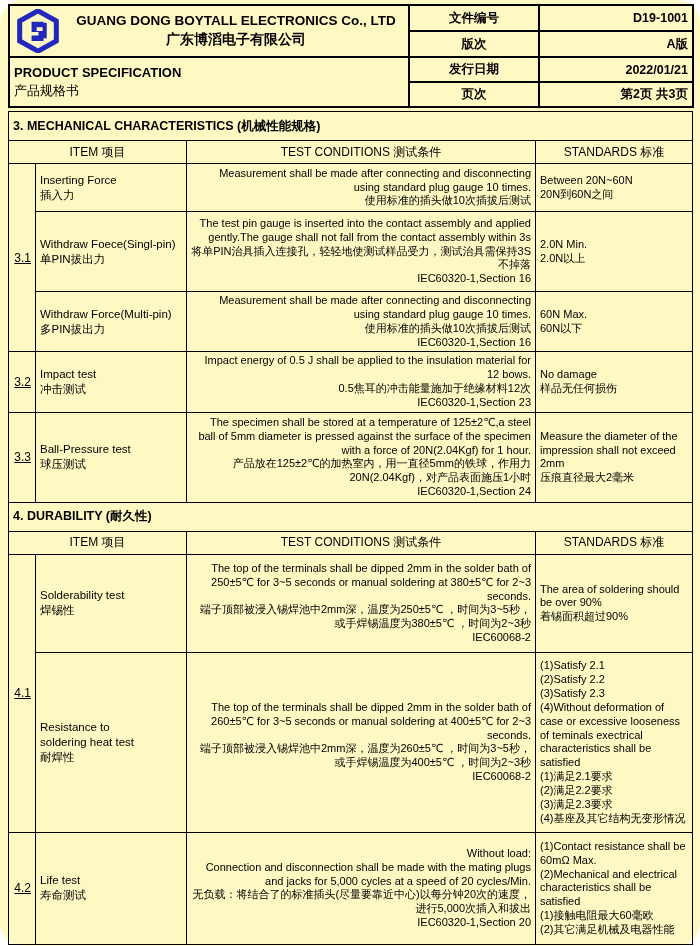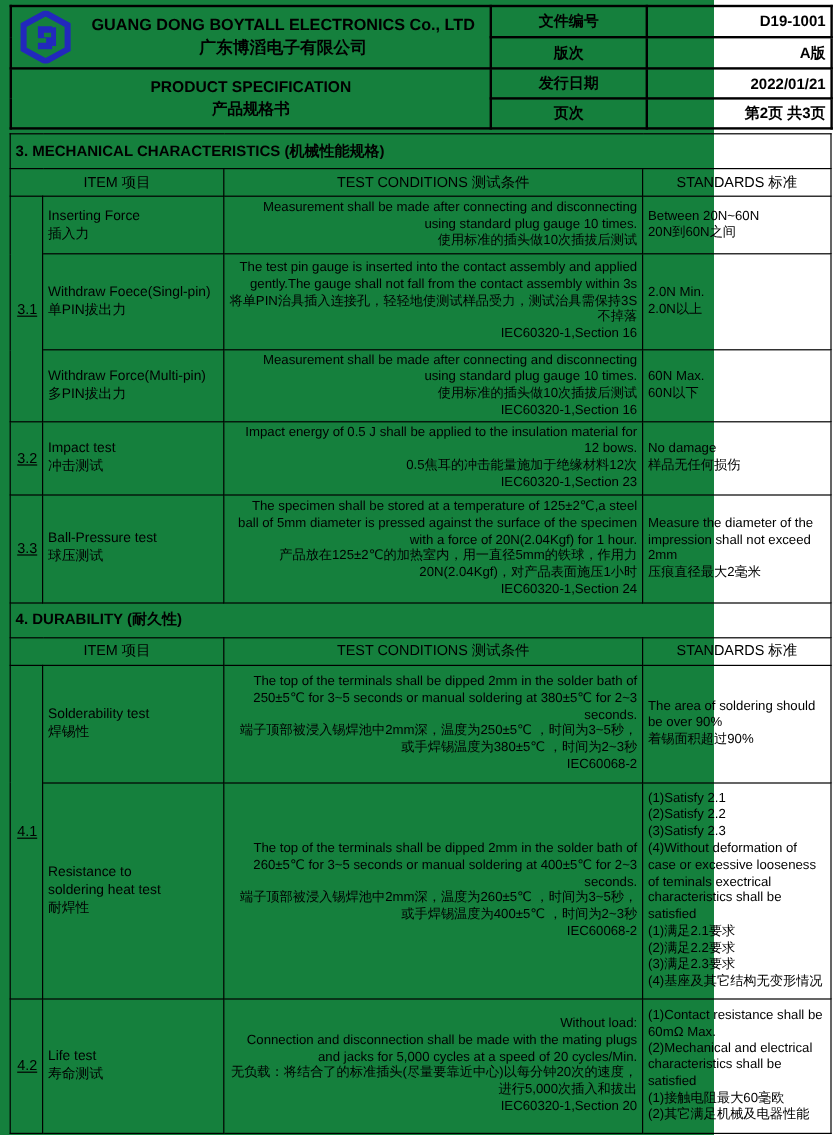--- a/index.html
+++ b/index.html
@@ -1,37 +1,38 @@
 <!DOCTYPE html>
 <html><head>
 <meta charset="utf-8">
 <style>
   html,body{margin:0;padding:0;background:#ffffff;}
   .page{
     position:relative;
-    width:595px;height:946px;
-    background:#15803d;
+    width:700px;height:946px;
+    background:#fef9c3;
     font-family:"Liberation Sans","DejaVu Sans",sans-serif;
     color:#000;
     box-sizing:border-box;
     padding:4px 8px;
+    border-radius:23px;
   }
   table{border-collapse:collapse;table-layout:fixed;width:684px;}
   td,th{border:1.6px solid #000;padding:1px 4px;vertical-align:middle;box-sizing:border-box;overflow:hidden;}
   .hdr-table{margin-bottom:3px;}
   .hdr-table td{border-width:2px;}
   .company-cell{text-align:center;padding:2px 4px;}
   .company-inner{display:flex;align-items:center;gap:6px;}
   .logo-box{flex:0 0 48px;height:46px;display:flex;align-items:center;justify-content:center;}
   .company-names{flex:1;text-align:center;}
   .company-en{font-weight:700;font-size:13.5px;line-height:1.25;}
   .company-cn{font-weight:700;font-size:14px;line-height:1.3;}
-  .doc-title-cell{text-align:center;}
+  .doc-title-cell{text-align:left;}
   .doc-title-en{font-weight:700;font-size:13px;line-height:1.4;}
-  .doc-title-cn{font-weight:700;font-size:13px;line-height:1.4;}
+  .doc-title-cn{font-weight:400;font-size:13px;line-height:1.4;}
   .hdr-label{text-align:center;font-weight:700;font-size:12.5px;height:25px;}
   .hdr-value{text-align:right;font-weight:700;font-size:12.5px;height:25px;}
   .sec-title{font-weight:700;font-size:12.5px;height:29px;padding-left:4px;text-align:left;}
   .col-hdr{text-align:center;font-size:12px;font-weight:400;height:23px;}
   .num-cell{text-align:right;font-size:12px;text-decoration:underline;}
   .item-cell{text-align:left;font-size:11.5px;line-height:1.3;white-space:pre-wrap;}
   .cond-cell{font-size:11px;line-height:1.26;white-space:pre-wrap;text-align:right;padding:2px 4px;margin-left:24px;}
   .std-cell{font-size:11px;line-height:1.26;white-space:pre-wrap;text-align:left;padding:2px 4px;}
   .r-insert{height:48px;}
   .r-wsingle{height:80px;}

